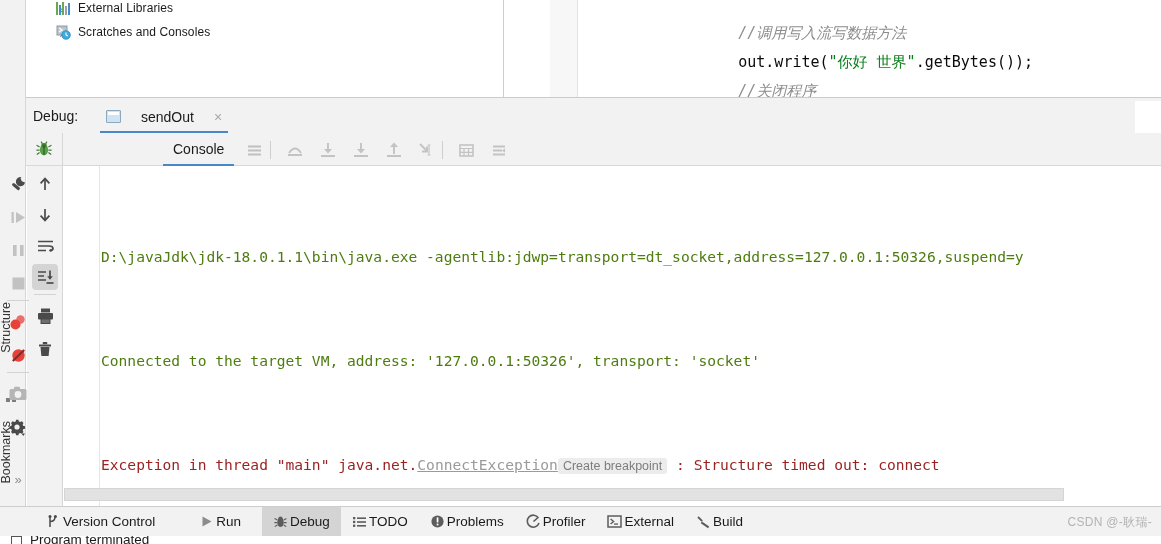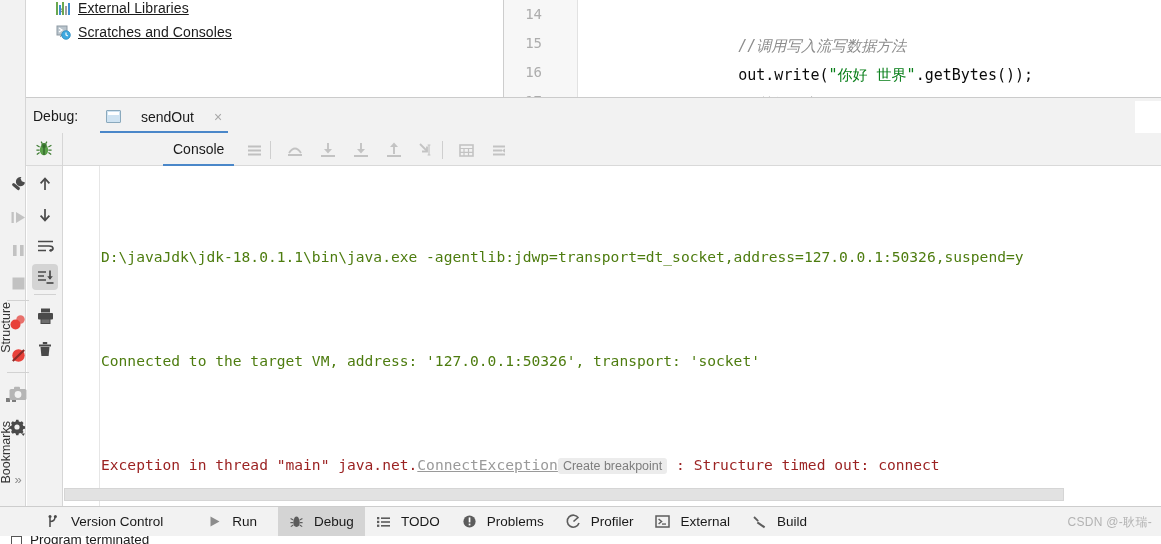--- a/index.html
+++ b/index.html
@@ -31,21 +31,21 @@
   .tree-row {
     position: absolute; left: 0; height: 24px; width: 478px;
     display: flex; align-items: center; padding-left: 30px; gap: 6px;
   }
   .tree-row.r1 { top: -4px; }
   .tree-row.r2 { top: 20px; }
   .tree-arrow {
     position: absolute; left: 33px; width: 12px; height: 12px;
     color: #7a7a7a; font-size: 13px; line-height: 12px; font-family: "DejaVu Sans", sans-serif;
   }
-  .tree-label { font-size: 14px; color: #1a1a1a; letter-spacing: .1px; text-decoration: underline; }
+  .tree-label { font-size: 12px; color: #1a1a1a; letter-spacing: .1px; }
   .ico-extlib {
     width: 16px; height: 14px; display: inline-block; position: relative;
   }
   .ico-extlib i {
     position: absolute; bottom: 0; width: 2px; display: block;
   }
   .ico-scratch {
     width: 16px; height: 15px; display: inline-block; position: relative;
   }
 
@@ -56,21 +56,21 @@
   }
   .gutter-mark {
     position: absolute; left: 550px; top: 0; width: 28px; height: 101px;
     background: #f7f7f7; border-right: 1px solid #e2e2e2;
   }
   .gutter-num span {
     position: absolute; right: 8px; color: #adadad;
     font-family: "DejaVu Sans Mono", monospace; font-size: 14px;
   }
   .code-area {
-    position: absolute; left: 579px; top: 13px; width: 502px; height: 101px;
+    position: absolute; left: 579px; top: 0; width: 502px; height: 101px;
     background: #ffffff; overflow: hidden; padding-left: 36px;
   }
   .code-line {
     position: absolute; left: 87px; white-space: pre;
     font-family: "DejaVu Sans Mono", monospace; font-size: 15px;
   }
   .cmt { color: #8c8c8c; font-style: italic; }
   .kw-plain { color: #0a0a0a; }
   .str { color: #067d17; }
   .top-sep {
@@ -184,21 +184,21 @@
     background:#e2e2e2; border:1px solid #d5d5d5;
   }
 
   
   .status-bar {
     position: absolute; left: 0; top: 506px; width: 1161px; height: 30px;
     background: #f2f2f2; border-top: 1px solid #cdcdcd;
     display:flex; align-items:center;
   }
   .sb-item {
-    display:flex; align-items:center; gap:10px; height:30px; padding: 0 11px;
+    display:flex; align-items:center; gap:2px; height:30px; padding: 0 11px;
     font-size: 13.5px; color:#1a1a1a; cursor:pointer; white-space:nowrap;
   }
   .sb-item.active { background:#d4d4d4;text-align:right; }
   .sb-icon { width:15px; height:15px; display:inline-block; position:relative; }
   .watermark {
     position:absolute; right: 9px; top: 514px; font-size: 12px; color:#b3b3b3;
     font-family:"Liberation Sans", sans-serif; letter-spacing:.3px;
   }
   .bottom-sliver {
     position:absolute; left:0; top:536px; width:1161px; height:8px;
@@ -242,26 +242,20 @@
             <rect x="1" y="1" width="10" height="9" fill="#b9c4cc" stroke="#8d99a3" stroke-width="1"></rect>
             <path d="M3 3 L6 5 L3 7" fill="none" stroke="#ffffff" stroke-width="1.3"></path>
             <circle cx="10" cy="10" r="4.3" fill="#3fa9e0" stroke="#2b8cc0" stroke-width="0.8"></circle>
             <path d="M10 7.6 L10 10 L11.8 10.9" stroke="#ffffff" stroke-width="1.1" fill="none"></path>
           </svg>
         </span>
         <span class="tree-label">Scratches and Consoles</span>
       </div>
     </div>
 
-    <div class="gutter-num">
-      <span style="top:6px;">14</span>
-      <span style="top:35px;">15</span>
-      <span style="top:64px;">16</span>
-      <span style="top:93px;">17</span>
-    </div>
     <div class="gutter-mark"></div>
 
     <div class="code-area">
       <div class="code-line" style="top:6px;">
         <span class="cmt">//调用写入流写数据方法</span>
       </div>
       <div class="code-line" style="top:35px;">
         <span class="kw-plain">out.write(</span><span class="str">"你好 世界"</span><span class="kw-plain">.getBytes());</span>
       </div>
       <div class="code-line" style="top:64px;">

